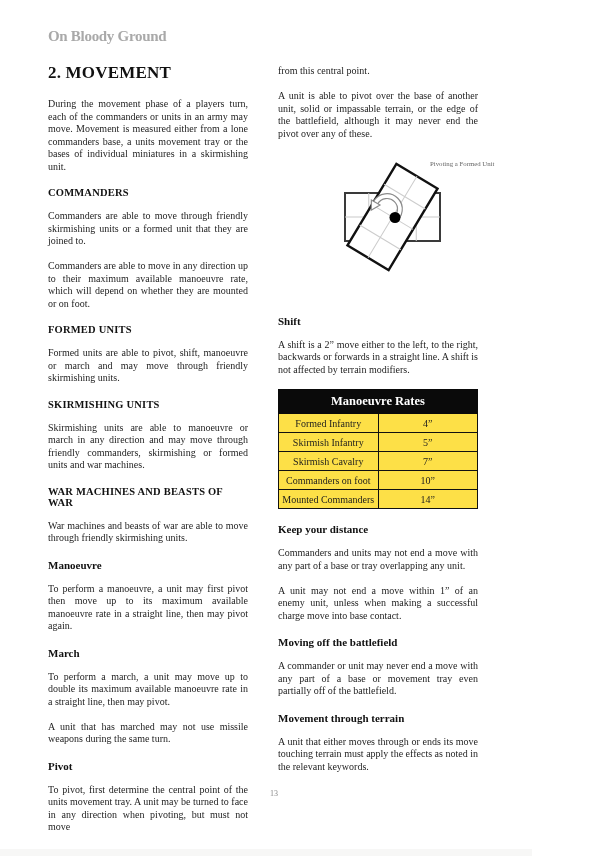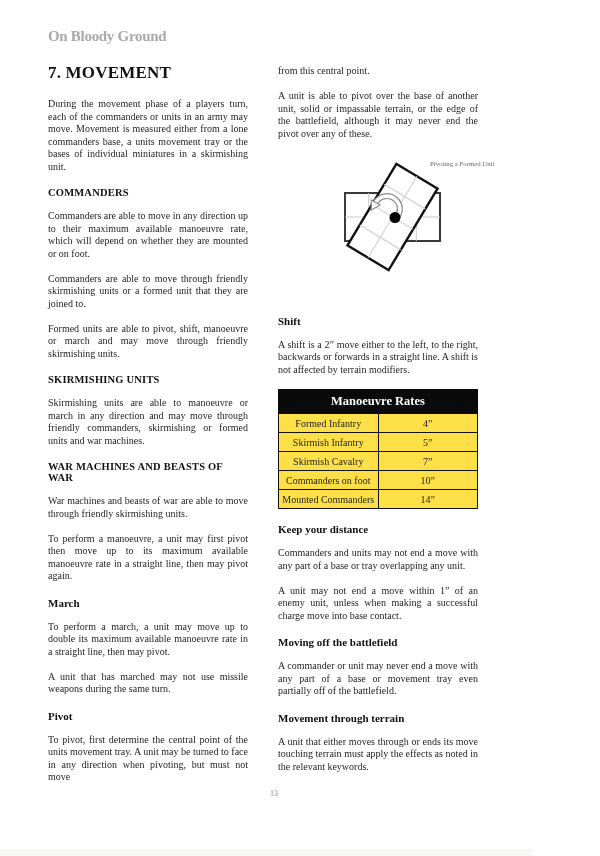--- a/index.html
+++ b/index.html
@@ -114,31 +114,33 @@
 </head>
 <body>
 
 <div class="page">
 
   <div class="running-header">On Bloody Ground</div>
 
   <div class="columns">
 
     <div class="col left">
-      <h1 class="section-title">7. MOVEMENT</h1>
+      <h1 class="section-title">2. MOVEMENT</h1>
 
       <p class="p">During the movement phase of a players turn, each of the commanders or units in an army may move. Movement is measured either from a lone commanders base, a units movement tray or the bases of individual miniatures in a skirmishing unit.</p>
       <h3 class="h-caps">COMMANDERS</h3>
+      <p class="p">Commanders are able to move through friendly skirmishing units or a formed unit that they are joined to.</p>
       <p class="p">Commanders are able to move in any direction up to their maximum available manoeuvre rate, which will depend on whether they are mounted or on foot.</p>
-      <p class="p">Commanders are able to move through friendly skirmishing units or a formed unit that they are joined to.</p>
+      <h3 class="h-caps">FORMED UNITS</h3>
       <p class="p">Formed units are able to pivot, shift, manoeuvre or march and may move through friendly skirmishing units.</p>
       <h3 class="h-caps">SKIRMISHING UNITS</h3>
       <p class="p">Skirmishing units are able to manoeuvre or march in any direction and may move through friendly commanders, skirmishing or formed units and war machines.</p>
       <h3 class="h-caps">WAR MACHINES AND BEASTS OF WAR</h3>
       <p class="p">War machines and beasts of war are able to move through friendly skirmishing units.</p>
+      <h4 class="h-sub">Manoeuvre</h4>
       <p class="p">To perform a manoeuvre, a unit may first pivot then move up to its maximum available manoeuvre rate in a straight line, then may pivot again.</p>
       <h4 class="h-sub">March</h4>
       <p class="p">To perform a march, a unit may move up to double its maximum available manoeuvre rate in a straight line, then may pivot.</p>
       <p class="p">A unit that has marched may not use missile weapons during the same turn.</p>
       <h4 class="h-sub">Pivot</h4>
       <p class="p">To pivot, first determine the central point of the units movement tray. A unit may be turned to face in any direction when pivoting, but must not move</p>
     </div>
 
     <div class="col right">
       <p class="p">from this central point.</p>

